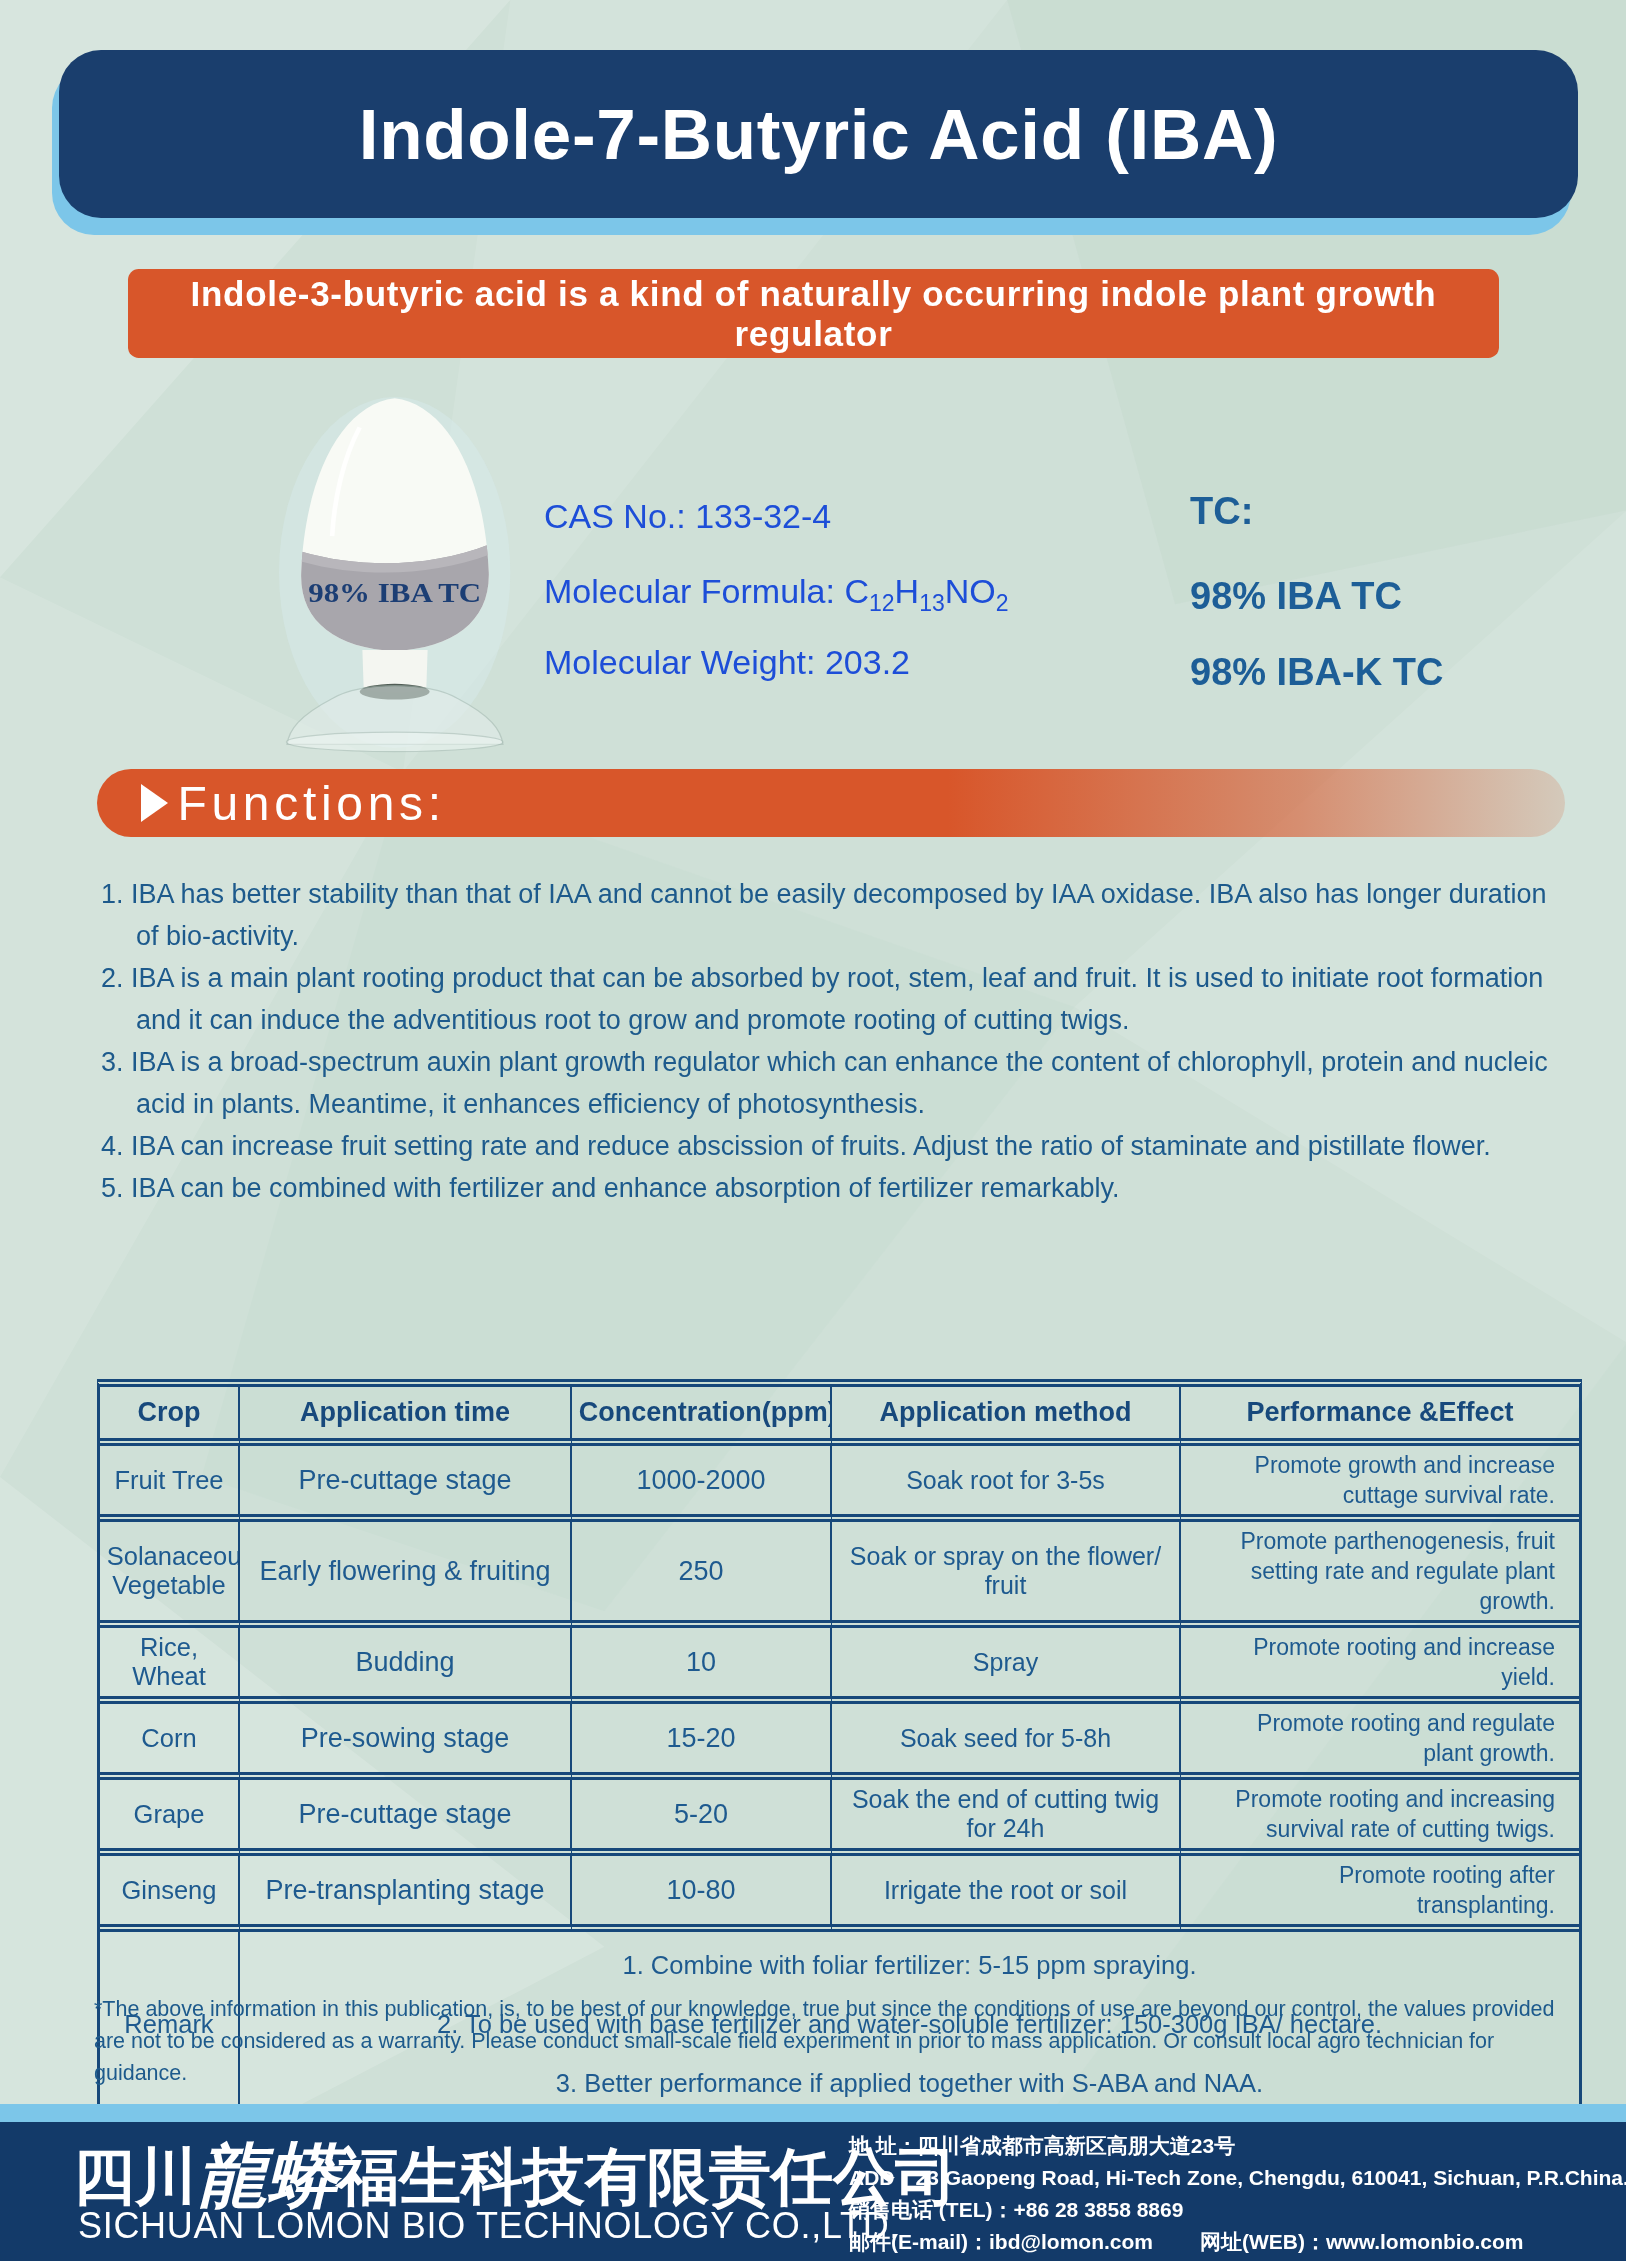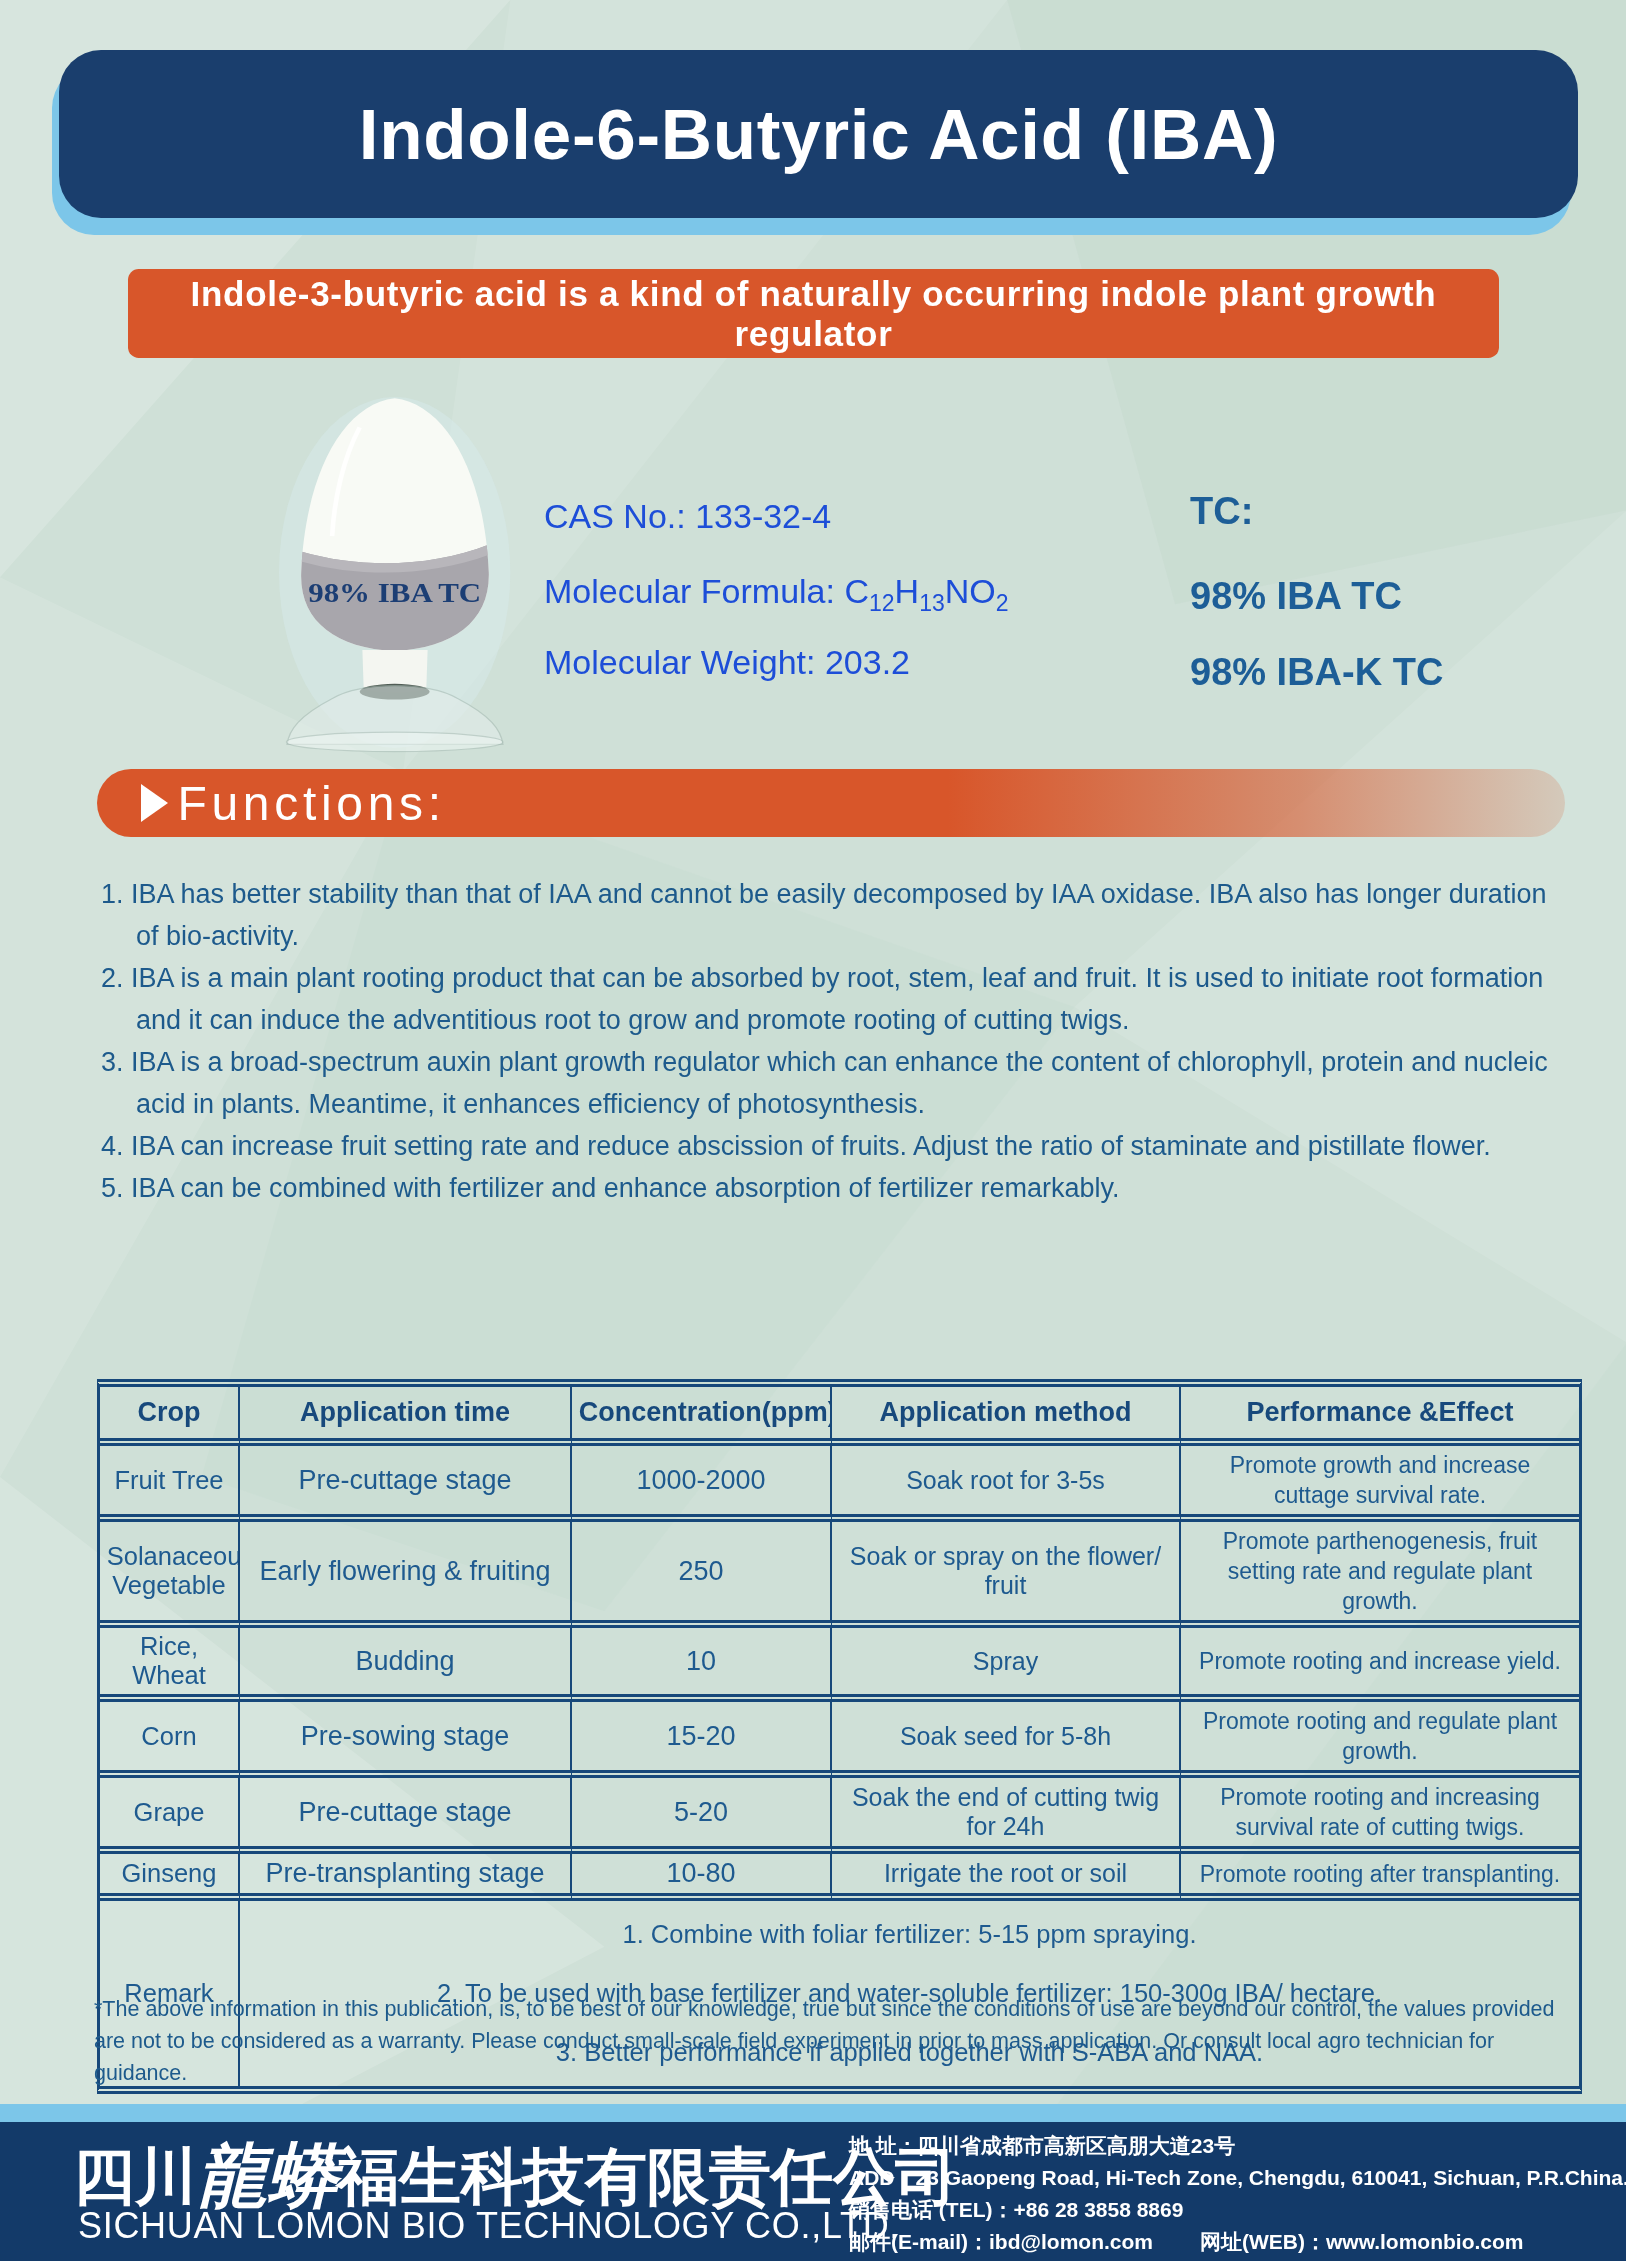--- a/index.html
+++ b/index.html
@@ -44,21 +44,21 @@
   .functions-list{position:absolute;left:101px;top:873px;width:1470px;}
   .functions-list .fn-item{color:#1d5a8c;font-size:27px;line-height:42px;padding-left:35px;text-indent:-35px;}
 
   
   .apps-table{position:absolute;left:97px;top:1379px;border-collapse:separate;border-spacing:0;table-layout:fixed;width:1480px;
     border-left:3.4px solid #17487a;border-right:3.4px solid #17487a;border-top:8.7px double #17487a;border-bottom:8.7px double #17487a;}
   .apps-table th,.apps-table td{border-right:2.7px solid #17487a;border-bottom:8px double #17487a;vertical-align:middle;text-align:center;color:#1e5a8f;font-size:27px;padding:4px 6.7px;box-sizing:border-box;overflow:hidden;}
   .apps-table th{font-weight:bold;color:#17497c;}
   .apps-table th:last-child,.apps-table td:last-child{border-right:none;}
   .apps-table tr:last-child td{border-bottom:none;}
-  .apps-table .col-effect{text-align:center;font-size:23px;line-height:30px;padding:4px 12px;}
+  .apps-table .col-effect{text-align:right;font-size:23px;line-height:30px;padding:4px 24px;}
   .apps-table .col-method{font-size:25px;}
   .apps-table .col-crop{font-size:25.5px;}
   .remark-cell{text-align:left;padding:6.7px 6.7px 6.7px 29.5px;}
   .remark-cell .remark-line{color:#1e5a8f;font-size:25.5px;line-height:29.5px;margin:14.8px 0 29.5px 0;}
   .remark-cell .remark-line:last-child{margin-bottom:14.8px;}
 
   
   .disclaimer{position:absolute;left:94px;top:1993px;width:1477px;color:#1d5a8c;font-size:21.5px;line-height:32px;}
 
   
@@ -81,21 +81,21 @@
     <polygon points="1500,0 2423,0 2423,760 1750,900" fill="#b9d2c6" opacity="0.22"></polygon>
     <polygon points="2423,760 2423,2000 1600,1500" fill="#ffffff" opacity="0.10"></polygon>
     <polygon points="0,860 600,1150 0,2200" fill="#ffffff" opacity="0.12"></polygon>
     <polygon points="600,1150 1600,1500 900,2400 300,2200" fill="#b9d2c6" opacity="0.12"></polygon>
     <polygon points="0,2200 900,2900 0,3368" fill="#ffffff" opacity="0.16"></polygon>
     <polygon points="2423,2000 2423,3368 1400,3368" fill="#b9d2c6" opacity="0.14"></polygon>
   </svg>
 
   <div class="header-shadow"></div>
   <div class="header-box">
-    <h1>Indole-6-Butyric Acid (IBA)</h1>
+    <h1>Indole-7-Butyric Acid (IBA)</h1>
   </div>
 
   <div class="subtitle-banner">
     <p>Indole-3-butyric acid is a kind of naturally occurring indole plant growth regulator</p>
   </div>
 
   <div class="product-figure">
     <svg viewBox="0 0 345 600" width="232" height="363" preserveAspectRatio="none">
       <ellipse cx="172" cy="300" rx="172" ry="290" fill="#d7ecee" opacity="0.45"></ellipse>
       <path d="M 172 12 C 250 22 306 140 312 300 C 314 380 260 425 172 430 C 84 425 30 380 33 300 C 39 140 94 22 172 12 Z" fill="#f8faf5"></path>

